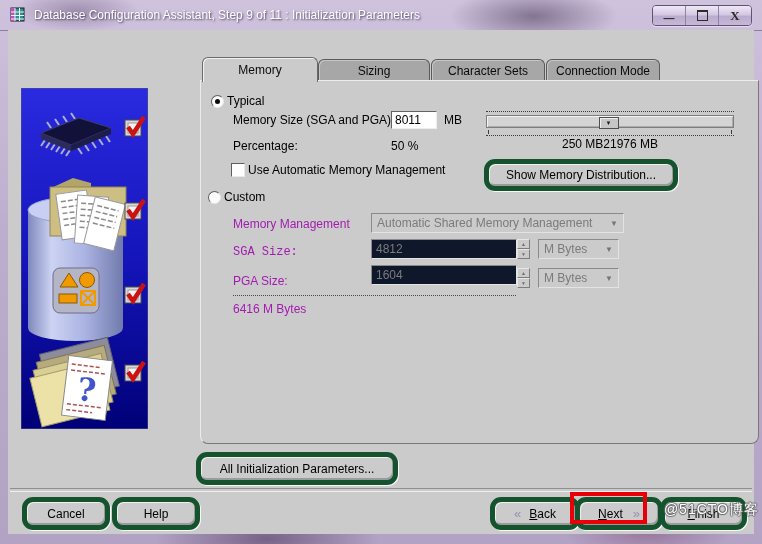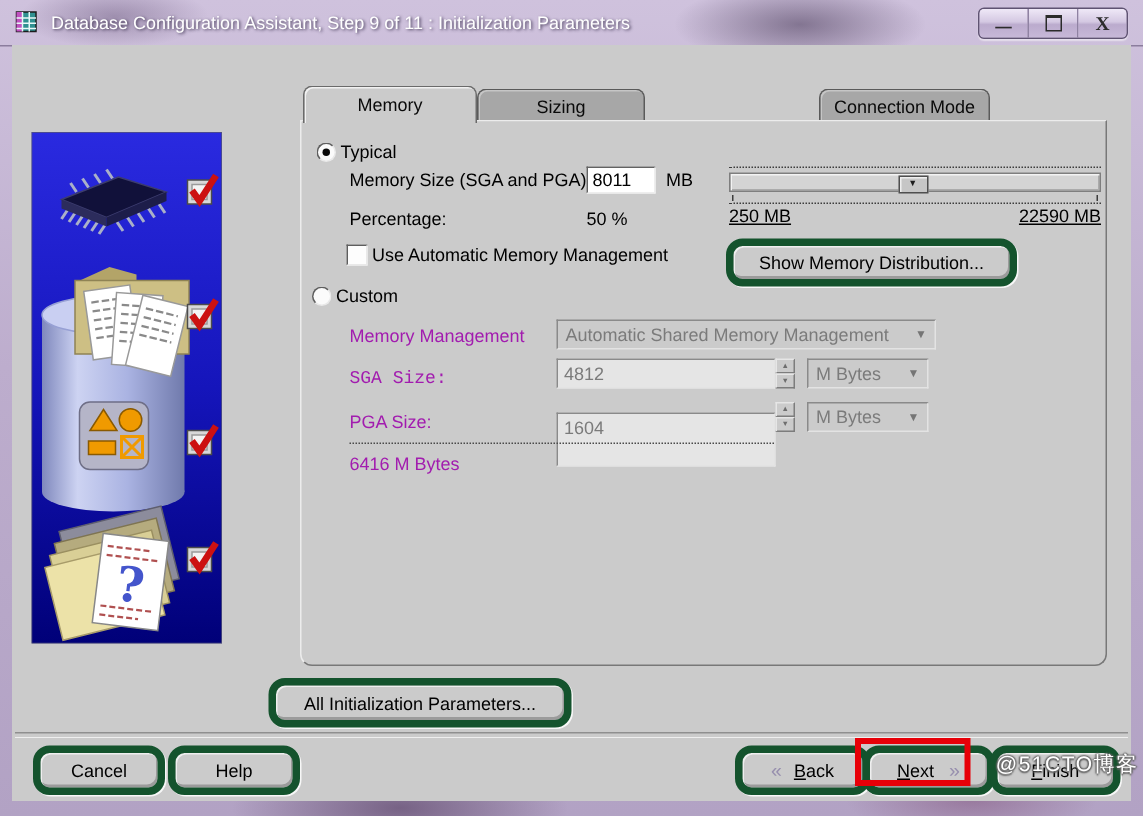--- a/index.html
+++ b/index.html
@@ -29,32 +29,32 @@
   .close-glyph{font-family:"Liberation Serif",serif;font-weight:bold;font-size:13px;}
   
   .content{left:8px;top:30px;width:746px;height:504px;background:#cbcbcb;}
   
   .tab{top:59px;height:21px;background:#a7a7a7;border:1px solid #5a5a5a;border-bottom:none;
     border-radius:6px 6px 0 0;display:flex;align-items:center;justify-content:center;
     font-size:12px;color:#0a0a0a;box-shadow:inset 1px 1px 0 #c6c6c6;z-index:2;cursor:default;}
   .tab.active{top:57px;height:24px;background:#cbcbcb;z-index:4;
     box-shadow:inset 1px 1px 0 #f1f1f1;border-color:#6a6a6a;}
   .tab-panel{left:200px;top:80px;width:536px;height:362px;background:#cbcbcb;
-    border:1px solid;border-color:#ececec #787878 #787878 #ececec;border-radius:0 0 8px 8px;z-index:3;}
+    border:1px solid;border-color:#ececec #787878 #787878 #ececec;border-radius:0 0 8px 8px;z-index:3;padding-left:21px;}
   
   .lbl{font-size:12px;color:#000;white-space:nowrap;}
   .lbl-dis{font-size:12px;color:#a21caf;white-space:nowrap;}
   .radio{width:11px;height:11px;border-radius:50%;background:#fbfbfb;
     border:1px solid;border-color:#5e5e5e #e9e9e9 #e9e9e9 #5e5e5e;}
   .radio.sel::after{content:"";display:block;width:5px;height:5px;margin:3px auto;background:#0a0a0a;border-radius:50%;}
   .checkbox{width:12px;height:12px;background:#fdfdfd;
     border:1px solid;border-color:#5e5e5e #e9e9e9 #e9e9e9 #5e5e5e;}
   .field{background:#fff;border:1px solid;border-color:#636363 #eee #eee #636363;
     font-size:12px;color:#000;padding:0 0 0 3px;box-sizing:border-box;font-family:"Liberation Sans",sans-serif;}
-  .field-dis{background:#e5e5e5;border:1px solid;border-color:#8a8a8a #e3e3e3 #e3e3e3 #8a8a8a;
+  .field-dis{background:#0f172a;border:1px solid;border-color:#8a8a8a #e3e3e3 #e3e3e3 #8a8a8a;
     font-size:12px;color:#7b7b7b;padding:2px 0 0 4px;box-sizing:border-box;overflow:hidden;white-space:nowrap;}
   .combo-dis{background:#cbcbcb;border:1px solid;border-color:#8a8a8a #e3e3e3 #e3e3e3 #8a8a8a;
     font-size:12px;color:#7b7b7b;box-sizing:border-box;display:flex;align-items:center;padding-left:5px;white-space:nowrap;overflow:hidden;}
   .combo-arrow{position:absolute;right:5px;top:50%;transform:translateY(-50%);font-size:8px;color:#757575;}
   .spinner{display:flex;flex-direction:column;box-sizing:border-box;}
   .spin-btn{flex:1;background:#cbcbcb;border:1px solid;border-color:#e6e6e6 #7d7d7d #7d7d7d #e6e6e6;
     font-size:5px;color:#6e6e6e;display:flex;align-items:center;justify-content:center;line-height:1;}
   .btn{background:#cbcbcb;border:5px solid #14532d;border-radius:11px;
     box-shadow:inset 1px 1px 0 #efefef,inset -1px -2px 0 #9b9b9b,1px 1px 0 rgba(255,255,255,.85);
     font-size:12px;color:#000;display:flex;align-items:center;justify-content:center;cursor:default;white-space:nowrap;}
@@ -194,20 +194,23 @@
     <use href="#chk" x="104" y="199"></use>
     <use href="#chk" x="104" y="277"></use>
   </svg>
 
   <div class="abs tab active" style="left:202px;width:114px;">
       <span>Memory</span>
     </div>
   <div class="abs tab" style="left:318px;width:110px;justify-content:center;">
       <span>Sizing</span>
     </div>
+  <div class="abs tab" style="left:431px;width:112px;">
+      <span>Character Sets</span>
+    </div>
   <div class="abs tab" style="left:546px;width:112px;">
       <span>Connection Mode</span>
     </div>
 
   <div class="abs tab-panel">
 
     <span class="abs radio sel" style="left:10px;top:14px;"></span>
     <span class="abs lbl" style="left:26px;top:13px;">Typical</span>
 
     <span class="abs lbl" style="left:32px;top:32px;">Memory Size (SGA and PGA):</span>
@@ -217,23 +220,23 @@
     <div class="abs slider">
       <div class="slider-dots" style="top:0;"></div>
       <div class="slider-track"></div>
       <div class="slider-thumb">
           <span>▼</span>
         </div>
       <div class="slider-tick" style="left:2px;"></div>
       <div class="slider-tick" style="right:2px;"></div>
       <div class="slider-dots" style="top:24px;"></div>
     </div>
-    <div class="abs" style="left:285px;top:56px;width:248px;display:flex;justify-content:space-between;text-decoration:underline;">
+    <div class="abs" style="left:285px;top:56px;width:248px;display:flex;justify-content:center;">
       <span class="lbl">250 MB</span>
-      <span class="lbl">22590 MB</span>
+      <span class="lbl">21976 MB</span>
     </div>
 
     <span class="abs lbl" style="left:32px;top:58px;">Percentage:</span>
     <span class="abs lbl" style="left:190px;top:58px;">50 %</span>
 
     <span class="abs checkbox" style="left:30px;top:82px;"></span>
     <span class="abs lbl" style="left:47px;top:82px;">Use Automatic Memory Management</span>
     <div class="abs btn" style="left:283px;top:78px;width:184px;height:22px;">
       <span>Show Memory Distribution...</span>
     </div>
@@ -252,37 +255,37 @@
     <div class="abs spinner" style="left:316px;top:158px;width:13px;height:20px;">
       <span class="spin-btn">▲</span>
       <span class="spin-btn">▼</span>
     </div>
     <div class="abs combo-dis" style="left:337px;top:158px;width:81px;height:20px;">
       <span>M Bytes</span>
       <span class="combo-arrow">▼</span>
     </div>
 
     <span class="abs lbl-dis" style="left:32px;top:193px;">PGA Size:</span>
-    <div class="abs field-dis" style="left:170px;top:194px;width:146px;height:36px;">1604</div>
+    <div class="abs field-dis" style="left:170px;top:184px;width:146px;height:20px;">1604</div>
     <div class="abs spinner" style="left:316px;top:187px;width:13px;height:20px;">
       <span class="spin-btn">▲</span>
       <span class="spin-btn">▼</span>
     </div>
     <div class="abs combo-dis" style="left:337px;top:187px;width:81px;height:20px;">
       <span>M Bytes</span>
       <span class="combo-arrow">▼</span>
     </div>
 
     <div class="abs dotted-sep" style="left:32px;top:214px;width:283px;"></div>
     <div class="abs" style="left:32px;top:221px;display:flex;gap:9px;">
       <span class="lbl-dis">6416 M Bytes</span>
     </div>
   </div>
 
-  <div class="abs btn" style="left:179px;top:452px;width:192px;height:23px;">
+  <div class="abs btn" style="left:196px;top:452px;width:192px;height:23px;">
     <span>All Initialization Parameters...</span>
   </div>
 
   <div class="abs footer-sep"></div>
 
   <div class="abs btn" style="left:22px;top:497px;width:78px;height:23px;">
     <span>Cancel</span>
   </div>
   <div class="abs btn" style="left:112px;top:497px;width:78px;height:23px;">
     <span>Help</span>

